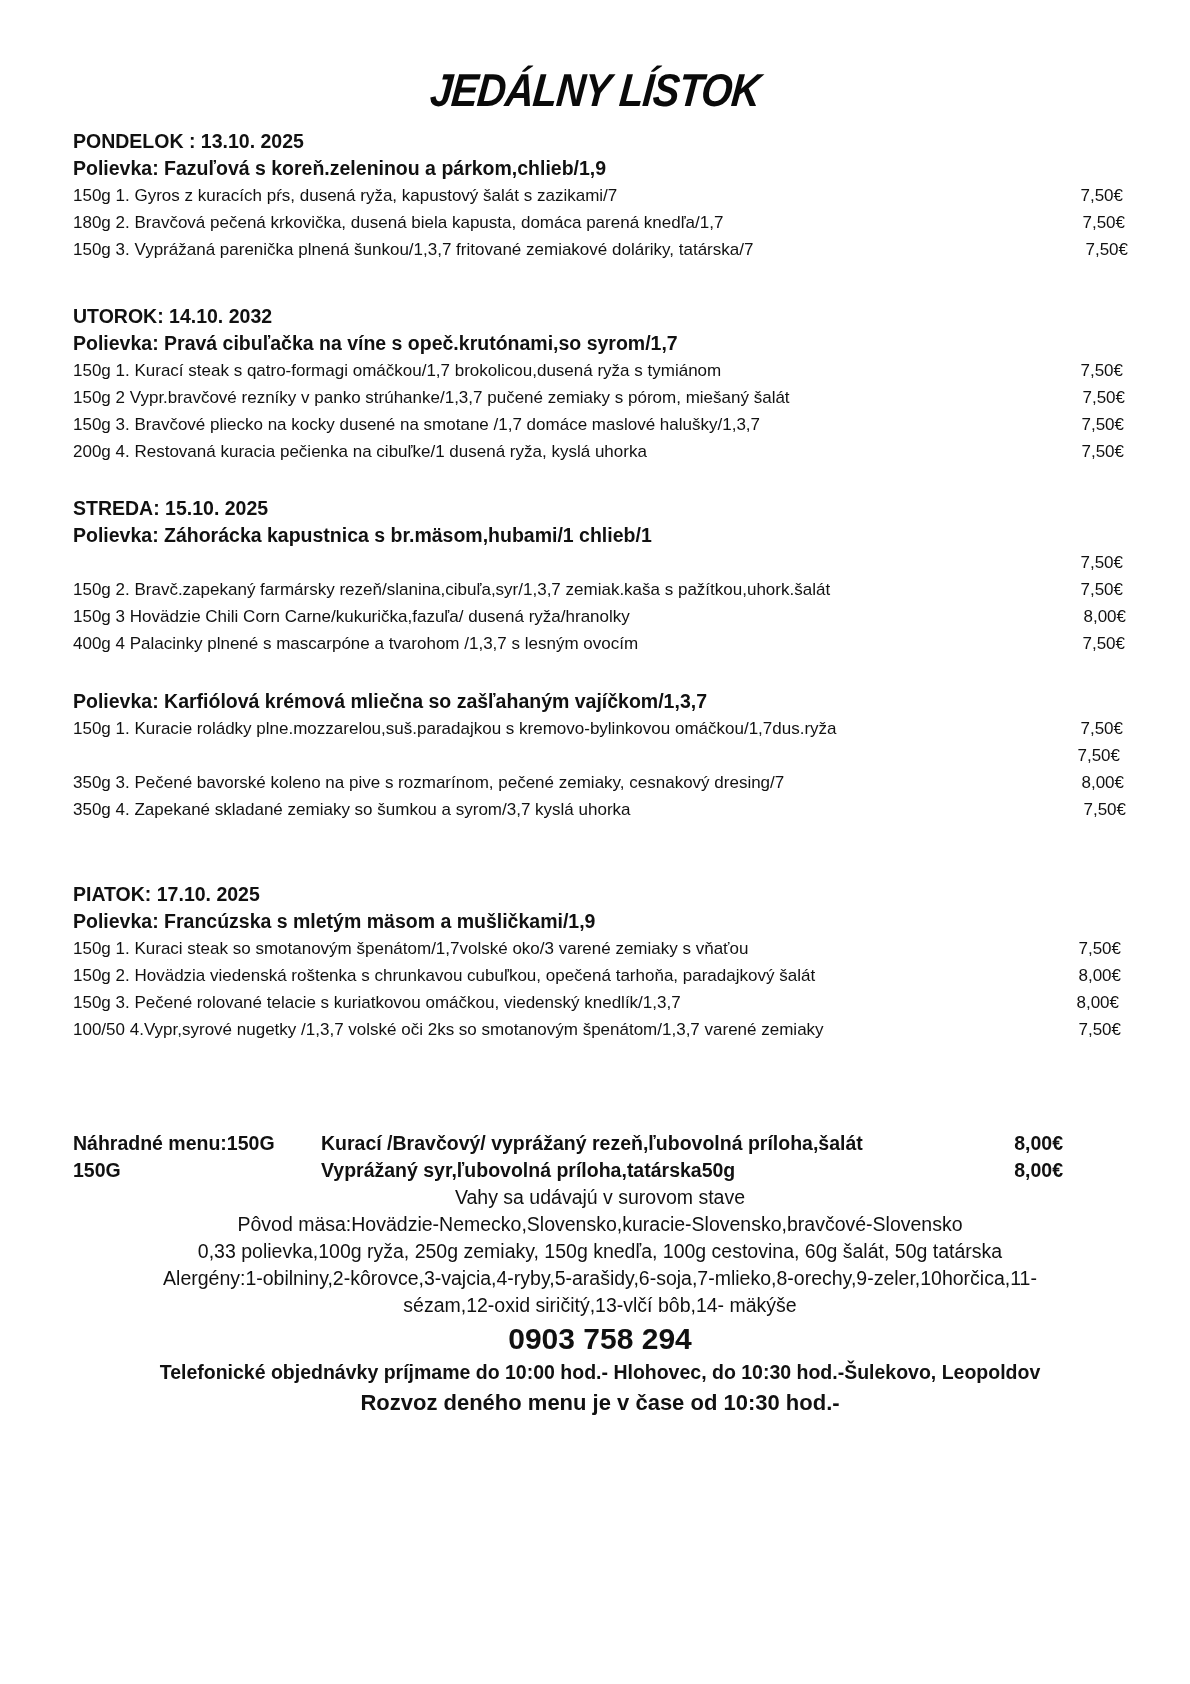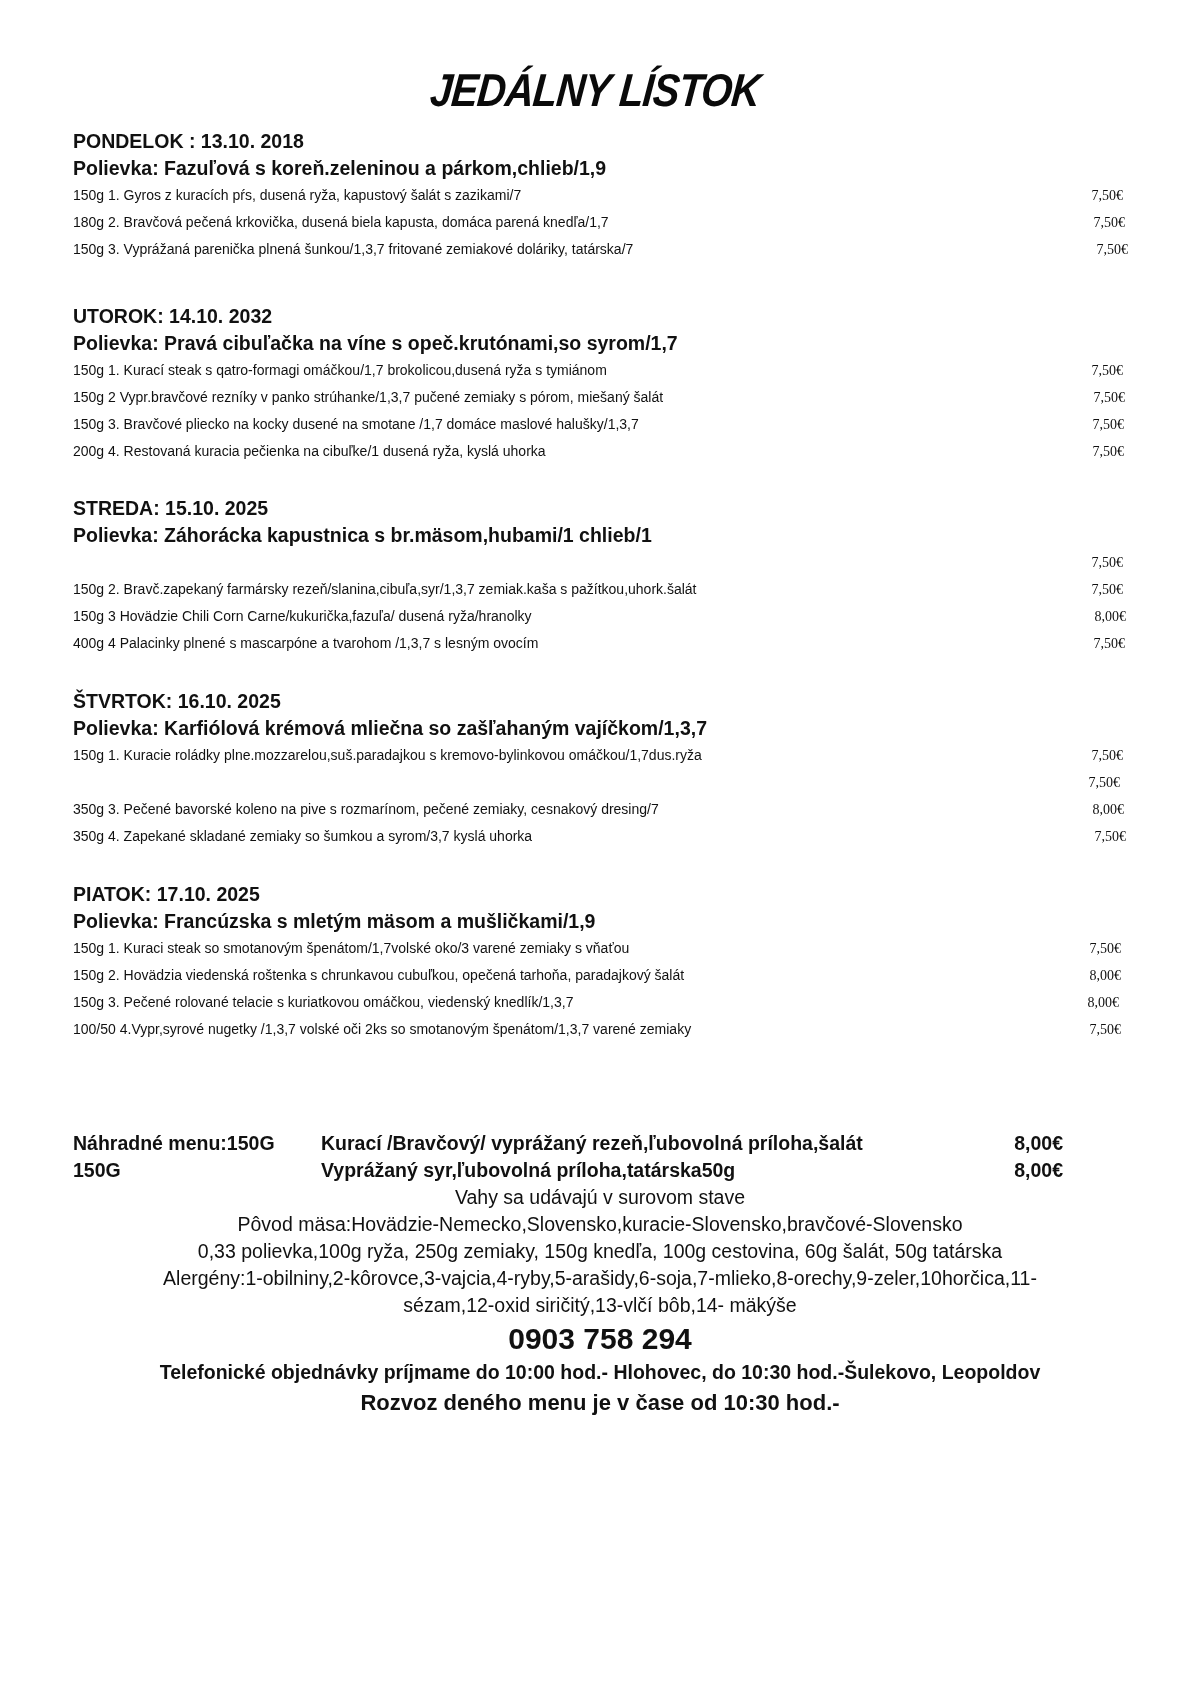--- a/index.html
+++ b/index.html
@@ -13,24 +13,24 @@
     font-size: 40px; letter-spacing: -1px; transform: scaleY(1.15) skewX(-6deg);
     color: #0a0a0a;
   }
   .day {
     position: absolute; left: 73px; width: 1060px;
   }
   .day-header, .soup {
     font-weight: 700; font-size: 19.5px; height: 27px; line-height: 27px; white-space: nowrap;
   }
   .item {
-    position: relative; height: 27px; line-height: 27px; font-size: 14px; white-space: nowrap;
+    position: relative; height: 27px; line-height: 27px; font-size: 17px; white-space: nowrap;
   }
   .item .desc { position: absolute; left: 0; top: 0; }
-  .item .price { position: absolute; top: 0; right: 0; text-align: right; font-family: Liberation Serif, serif; }
+  .item .price { position: absolute; top: 0; right: 0; text-align: right; }
   .footer-alt {
     position: absolute; left: 73px; width: 1000px; font-weight: 700; font-size: 19.5px;
   }
   .alt-row { position: relative; height: 27px; line-height: 27px; white-space: nowrap; }
   .alt-row .lbl { position: absolute; left: 0; width: 232px; text-align: left; }
   .alt-row .desc { position: absolute; left: 248px; }
   .alt-row .price { position: absolute; right: 0; }
   .center-line {
     position: absolute; left: 0; width: 1190px; text-align: center; font-size: 19.5px; white-space: nowrap;
     line-height: 27px;
@@ -38,21 +38,21 @@
   .phone { font-weight: 700; font-size: 30px; line-height: 36px; }
   .bold { font-weight: 700; }
   .big { font-size: 22px; }
 </style>
 </head>
 <body>
 
 <div class="title">JEDÁLNY LÍSTOK</div>
 
 <div class="day" style="top:128px;">
-  <div class="day-header">PONDELOK : 13.10. 2018</div>
+  <div class="day-header">PONDELOK : 13.10. 2025</div>
   <div class="soup">Polievka: Fazuľová s koreň.zeleninou a párkom,chlieb/1,9</div>
   <div class="item">
     <span class="desc">150g 1. Gyros z kuracích pŕs, dusená ryža, kapustový šalát s zazikami/7</span>
     <span class="price" style="right:10px">7,50€</span>
   </div>
   <div class="item">
     <span class="desc">180g 2. Bravčová pečená krkovička, dusená biela kapusta, domáca parená knedľa/1,7</span>
     <span class="price" style="right:8px">7,50€</span>
   </div>
   <div class="item">
@@ -96,21 +96,20 @@
     <span class="desc">150g 3  Hovädzie Chili Corn Carne/kukurička,fazuľa/ dusená ryža/hranolky</span>
     <span class="price" style="right:7px">8,00€</span>
   </div>
   <div class="item">
     <span class="desc">400g 4  Palacinky plnené s mascarpóne a tvarohom /1,3,7 s lesným ovocím</span>
     <span class="price" style="right:8px">7,50€</span>
   </div>
 </div>
 
 <div class="day" style="top:688px;">
-  <div class="day-header">ŠTVRTOK: 16.10. 2025</div>
   <div class="soup">Polievka: Karfiólová krémová mliečna so zašľahaným vajíčkom/1,3,7</div>
   <div class="item">
     <span class="desc">150g 1. Kuracie roládky plne.mozzarelou,suš.paradajkou s kremovo-bylinkovou omáčkou/1,7dus.ryža</span>
     <span class="price" style="right:10px">7,50€</span>
   </div>
   <div class="item">
     <span class="price" style="right:13px">7,50€</span>
   </div>
   <div class="item">
     <span class="desc">350g 3. Pečené bavorské koleno na pive s rozmarínom, pečené zemiaky, cesnakový dresing/7</span>

